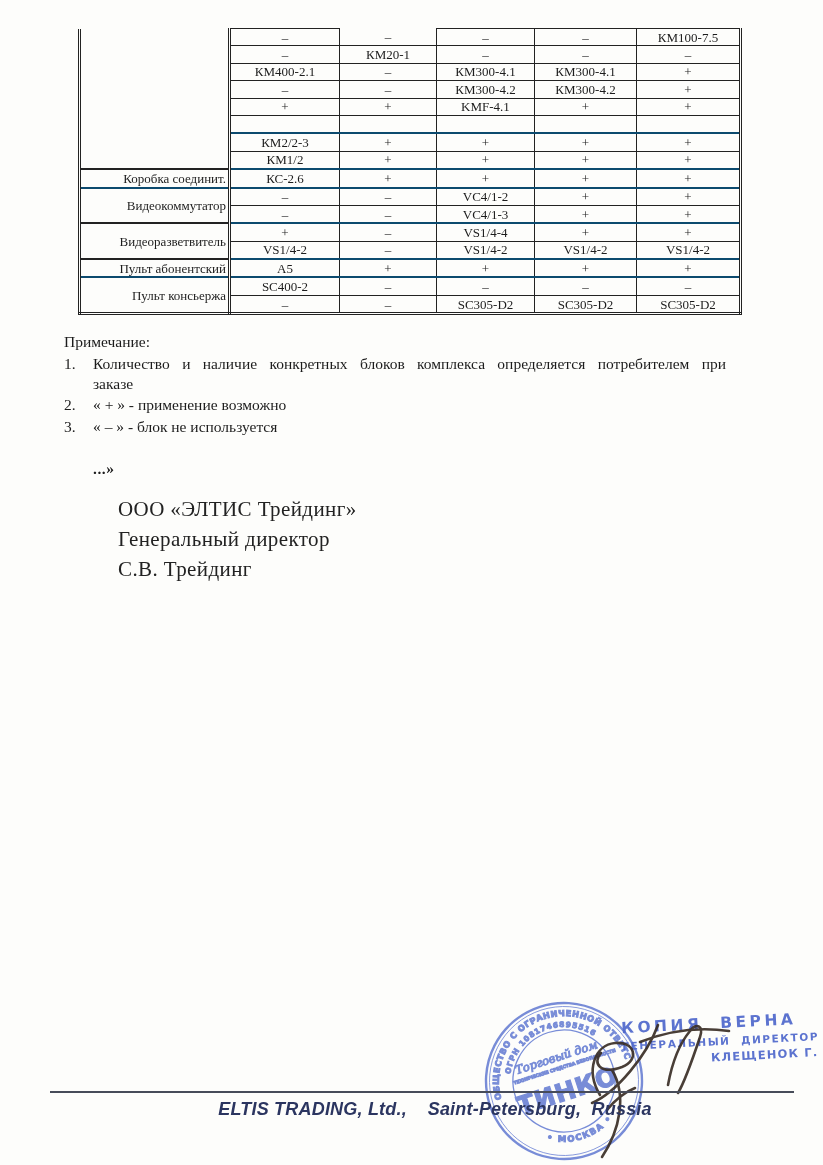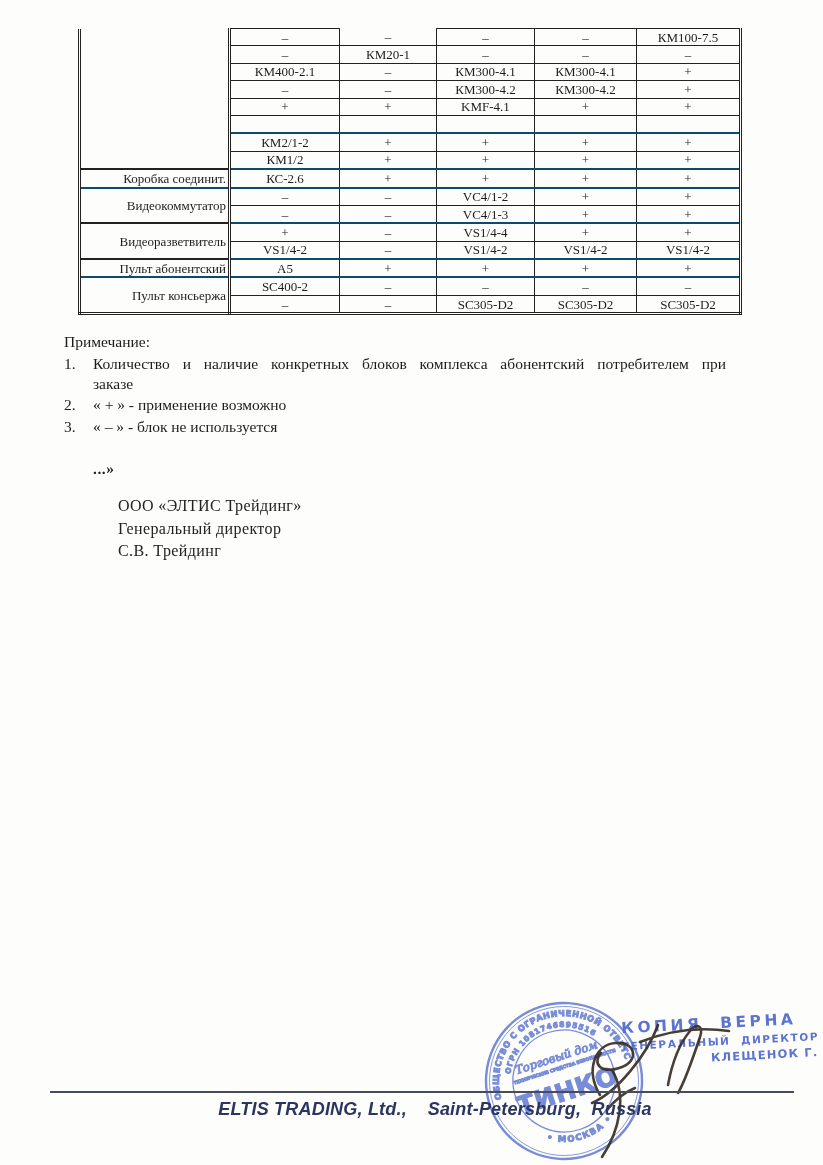--- a/index.html
+++ b/index.html
@@ -50,21 +50,21 @@
   
   .notes{position:absolute;left:64px;top:332px;width:662px;font-size:15.5px;line-height:1.28;color:#1c1c1c;}
   .notes-title{margin-bottom:1px;}
   .note-item{display:flex;margin-top:2px;}
   .note-num{flex:0 0 29px;}
   .note-body{flex:1;}
   .just{text-align:justify;text-align-last:justify;}
   .ellipsis{margin-top:22px;margin-left:29px;font-weight:bold;letter-spacing:.5px;}
 
   
-  .sig-block{position:absolute;left:118px;top:495px;font-size:16px;line-height:1.42;letter-spacing:.4px;color:#222;}
+  .sig-block{position:absolute;left:118px;top:495px;font-size:21px;line-height:1.42;letter-spacing:.4px;color:#222;}
 
   
   .footer-rule{position:absolute;left:50px;top:1091px;width:744px;height:2px;background:#474c59;}
   .footer-text{
     position:absolute;left:435px;top:1099px;transform:translateX(-50%);
     font-family:"Liberation Sans","DejaVu Sans",sans-serif;
     font-style:italic;font-weight:bold;font-size:18px;
     white-space:pre;letter-spacing:.2px;
   }
 
@@ -136,21 +136,21 @@
           <td>+</td>
         </tr>
         <tr class="thick">
           <td></td>
           <td></td>
           <td></td>
           <td></td>
           <td></td>
         </tr>
         <tr>
-          <td>КМ2/1-2</td>
+          <td>КМ2/2-3</td>
           <td>+</td>
           <td>+</td>
           <td>+</td>
           <td>+</td>
         </tr>
         <tr class="thick">
           <td>КМ1/2</td>
           <td>+</td>
           <td>+</td>
           <td>+</td>
@@ -219,21 +219,21 @@
         </tr>
       </tbody>
   </table>
 
   <div class="notes">
     <div class="notes-title">Примечание:</div>
 
     <div class="note-item">
       <span class="note-num">1.</span>
       <span class="note-body">
-        <span class="just" style="display:block">Количество  и  наличие  конкретных  блоков  комплекса  абонентский  потребителем  при</span>
+        <span class="just" style="display:block">Количество  и  наличие  конкретных  блоков  комплекса  определяется  потребителем  при</span>
         <span style="display:block">заказе</span>
       </span>
     </div>
 
     <div class="note-item">
       <span class="note-num">2.</span>
       <span class="note-body">« + » - применение возможно</span>
     </div>
 
     <div class="note-item">

